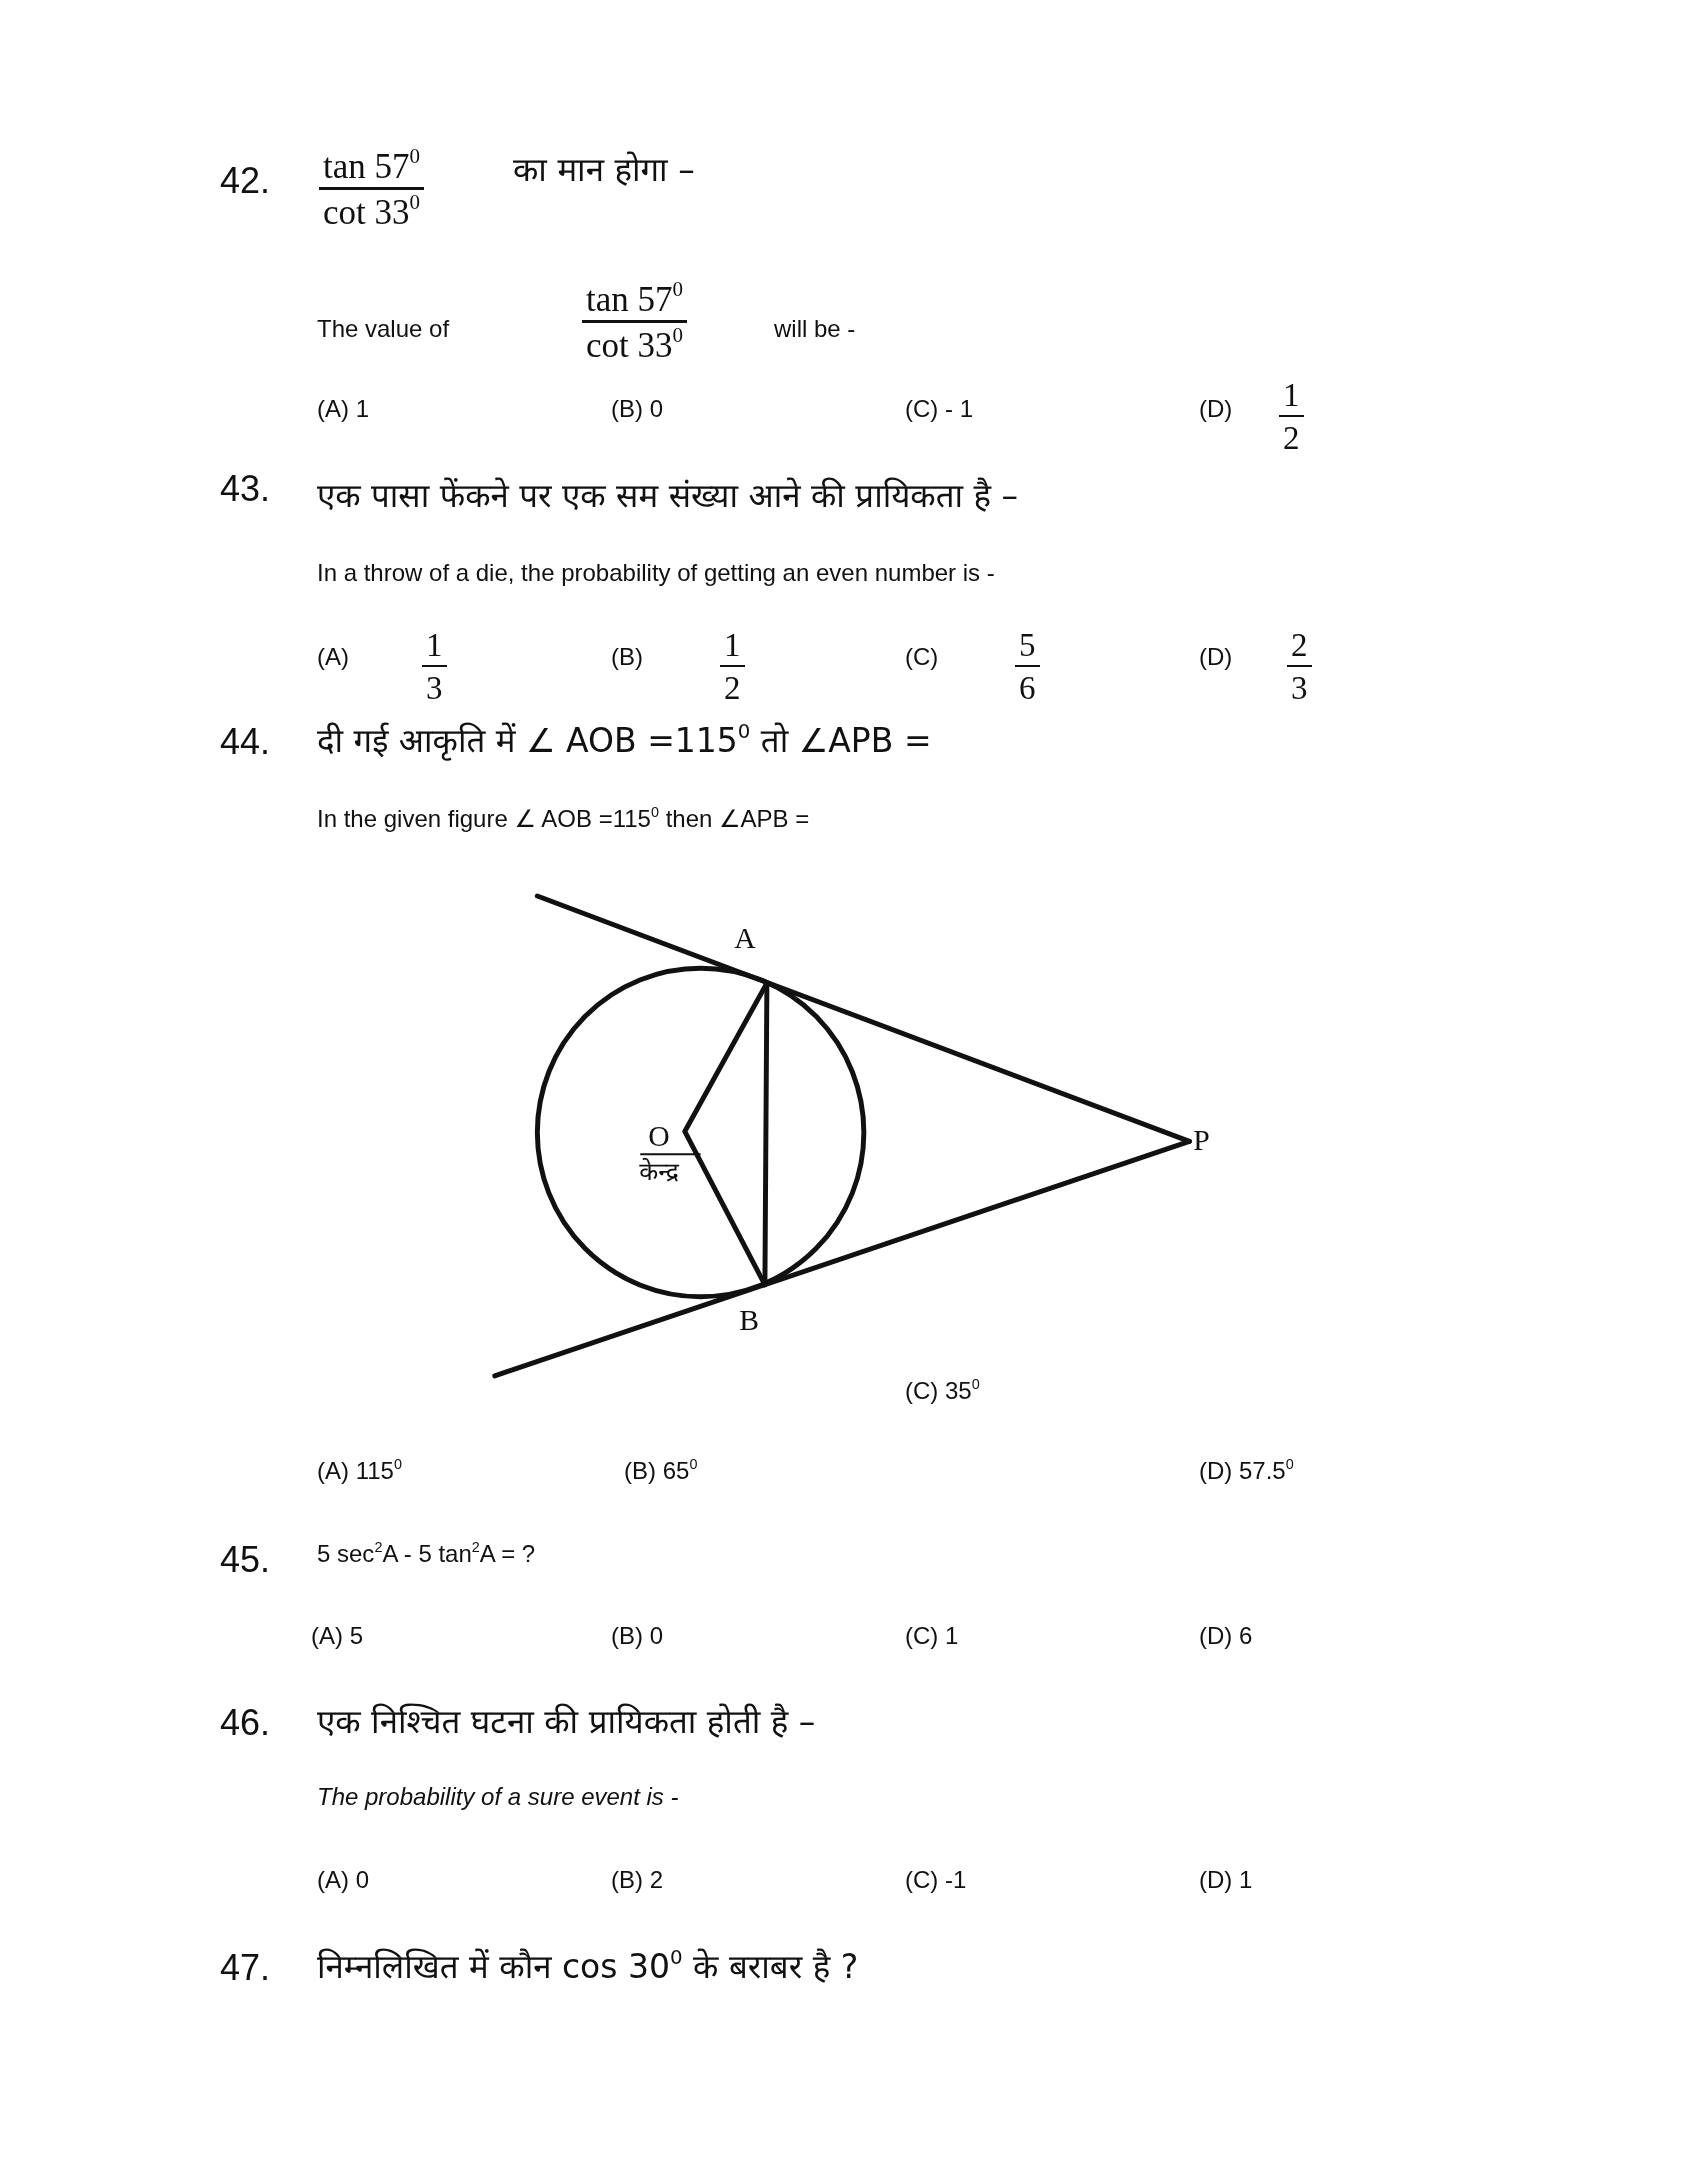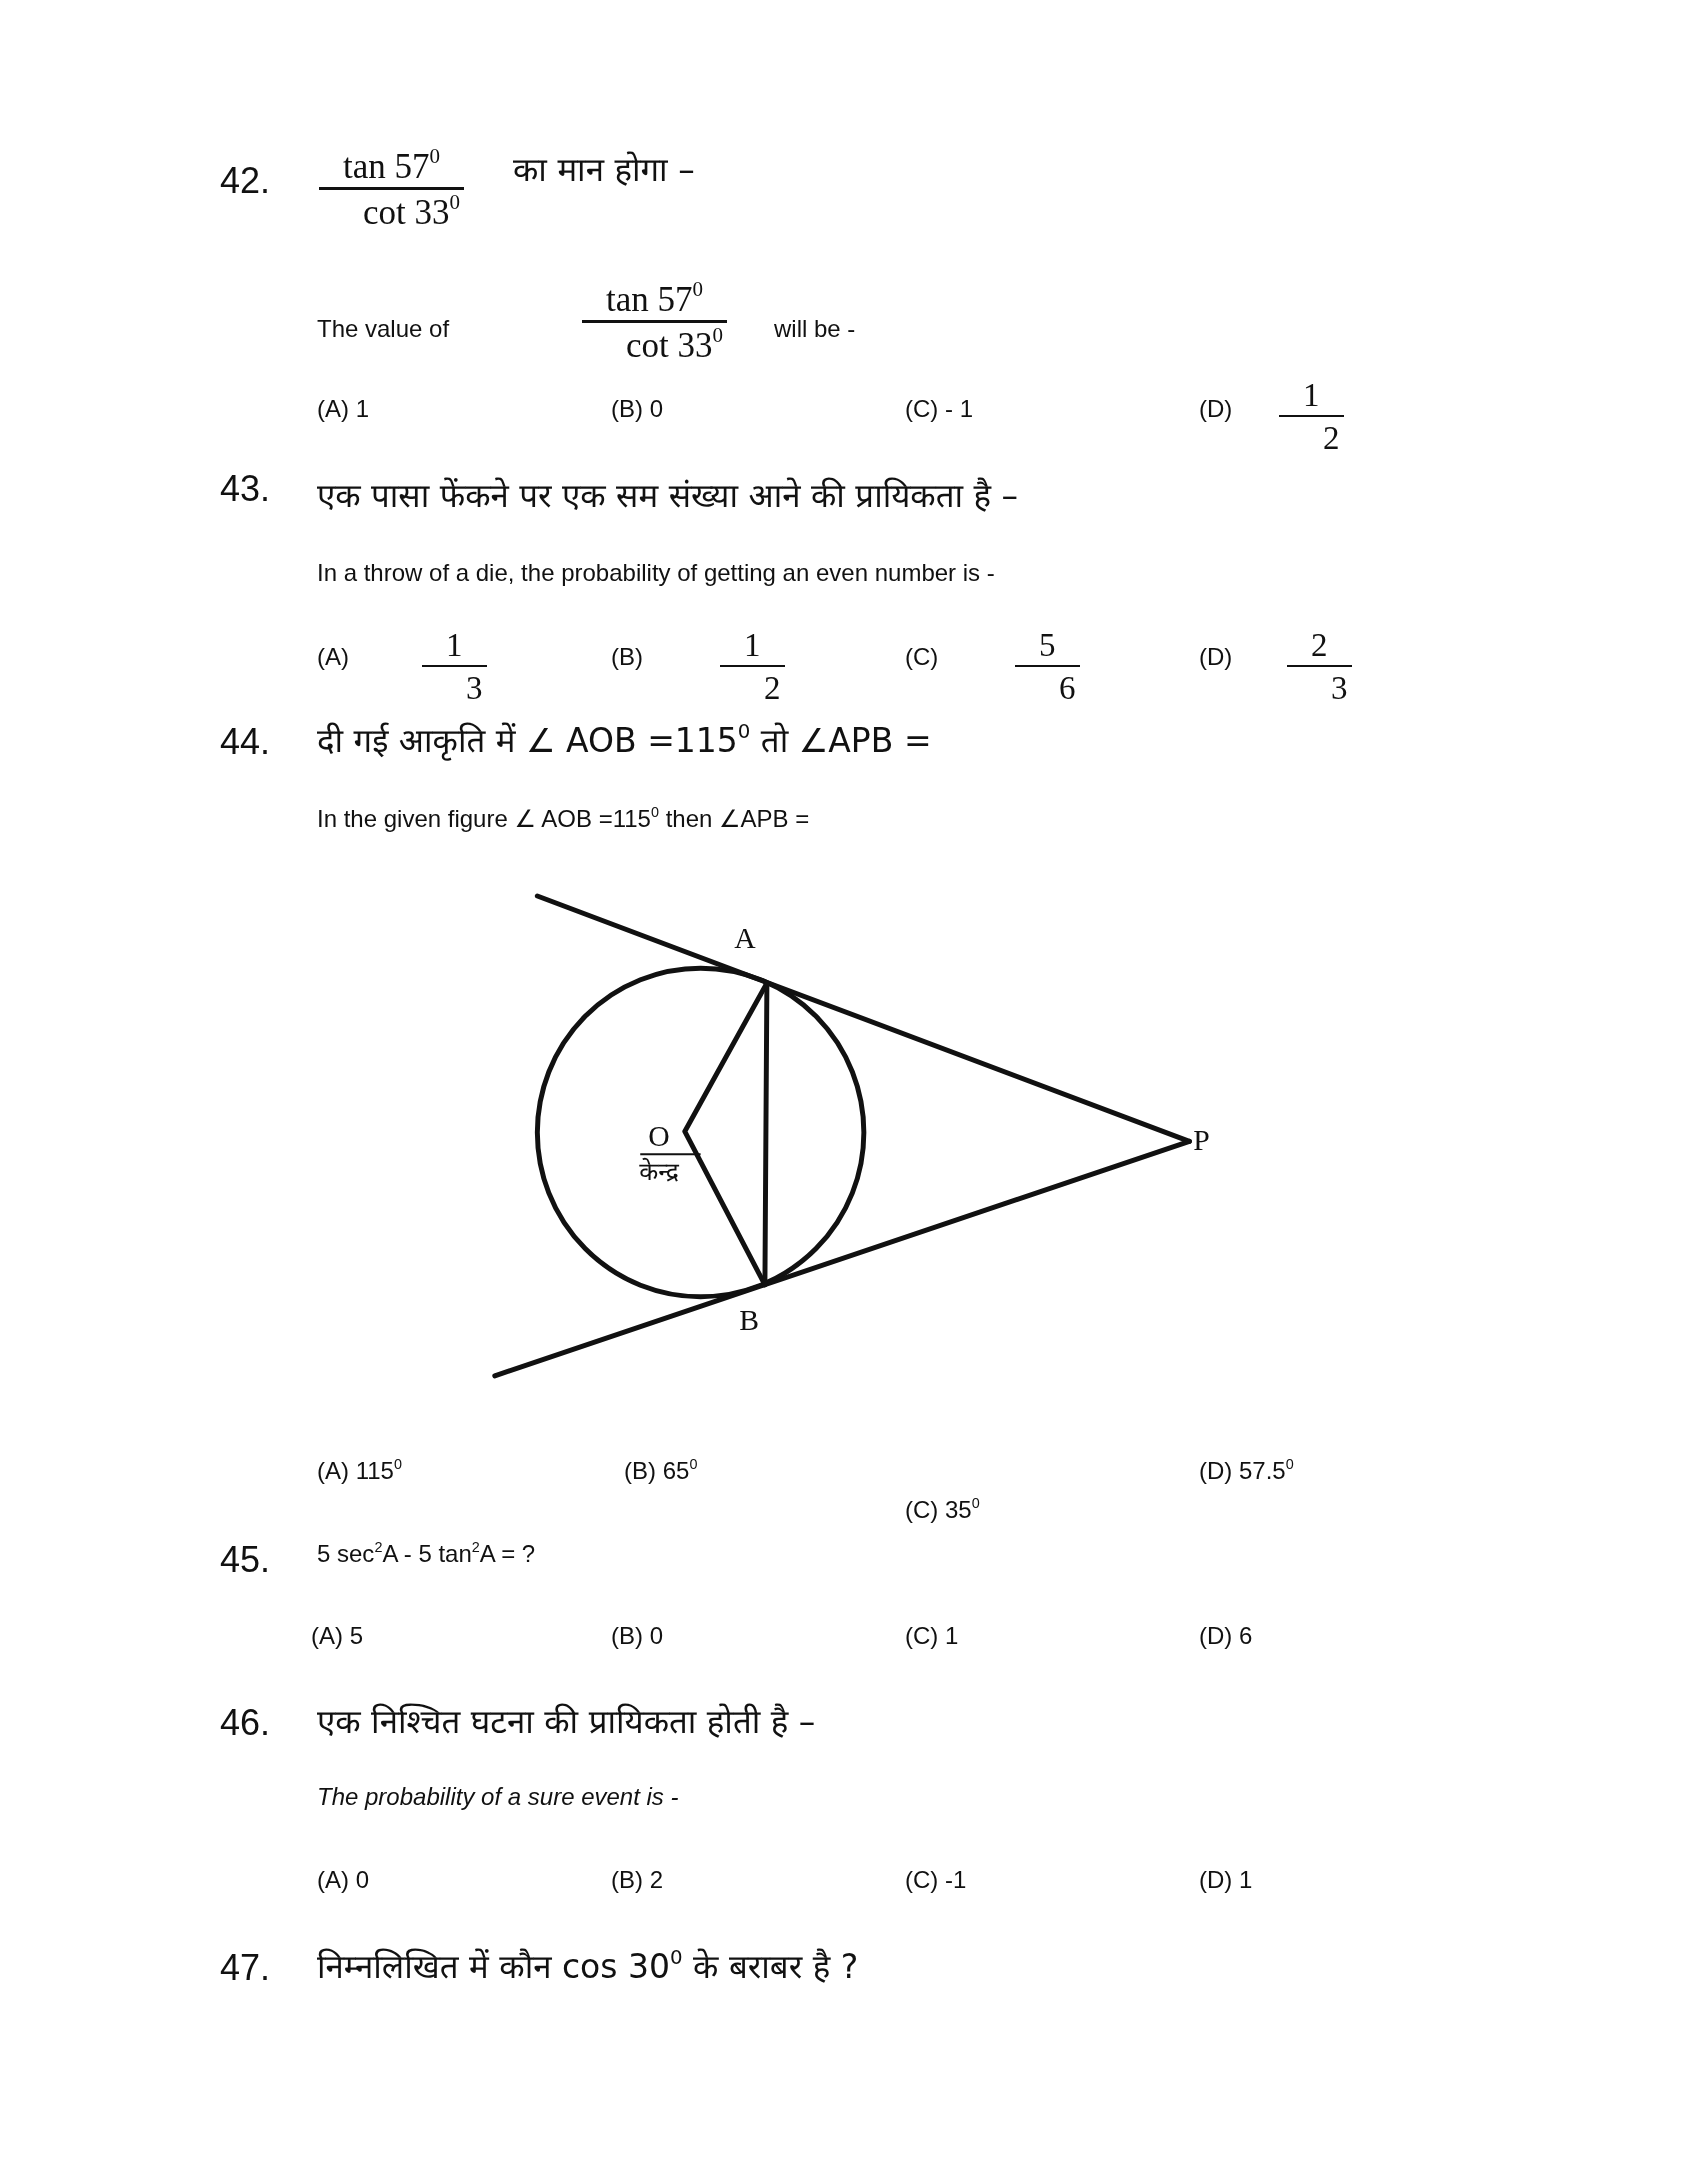--- a/index.html
+++ b/index.html
@@ -6,21 +6,21 @@
   body { width: 1683px; height: 2178px; position: relative; overflow: hidden; color: #111; }
   .abs { position: absolute; white-space: nowrap; }
   .sans { font-family: "Liberation Sans", "DejaVu Sans", sans-serif; font-size: 24px; line-height: 1; }
   .hindi { font-family: "DejaVu Sans", "Liberation Sans", sans-serif; font-size: 33px; line-height: 1; }
   .qnum { font-family: "Liberation Sans", "DejaVu Sans", sans-serif; font-size: 36px; line-height: 1; }
   sup { font-size: 0.6em; vertical-align: 0.7em; line-height: 0; }
   .frac { position: absolute; display: inline-flex; flex-direction: column; align-items: center;
           font-family: "Liberation Serif", "DejaVu Serif", serif; font-size: 35px; line-height: 1; }
   .frac .num { padding: 0 4px 3px 4px; }
   .frac .bar { align-self: stretch; height: 3px; background: #111; }
-  .frac .den { padding: 5px 4px 0 4px; margin-left: 40px; }
+  .frac .den { padding: 5px 4px 0 4px; }
   .frac.small { font-size: 33px; }
   .frac.small .bar { height: 2px; }
   .figure { position: absolute; left: 475px; top: 861px; width: 752px; height: 535px; }
   .fig-label { font-family: "Liberation Serif", "DejaVu Serif", serif; font-size: 30px; fill: #111; }
   .fig-label-hi { font-family: "DejaVu Sans", sans-serif; font-size: 25px; fill: #111; }
 </style>
 </head>
 <body>
 
 <div>
@@ -106,21 +106,21 @@
       <text class="fig-label" x="175" y="288">O</text>
       <text class="fig-label" x="726" y="292">P</text>
       <line x1="167" y1="296" x2="228" y2="296" stroke="#111" stroke-width="2"></line>
       <text class="fig-label-hi" x="166" y="322">केन्द्र</text>
     </svg>
   </div>
 
   <div>
     <span class="abs sans" style="left:317px; top:1459px;"><span>(A)</span> <span>115</span><sup>0</sup></span>
     <span class="abs sans" style="left:624px; top:1459px;"><span>(B)</span> <span>65</span><sup>0</sup></span>
-    <span class="abs sans" style="left:905px; top:1498px;"><span>(C)</span> <span>35</span><sup>0</sup></span>
+    <span class="abs sans" style="left:905px; top:1379px;"><span>(C)</span> <span>35</span><sup>0</sup></span>
     <span class="abs sans" style="left:1199px; top:1459px;"><span>(D)</span> <span>57.5</span><sup>0</sup></span>
   </div>
 </div>
 
 <div>
   <span class="abs qnum" style="left:220px; top:1542px;">45.</span>
   <span class="abs sans" style="left:317px; top:1542px;"><span>5 sec</span><sup>2</sup><span>A - 5 tan</span><sup>2</sup><span>A = ?</span></span>
   <div>
     <span class="abs sans" style="left:311px; top:1624px;"><span>(A)</span> <span>5</span></span>
     <span class="abs sans" style="left:611px; top:1624px;"><span>(B)</span> <span>0</span></span>

